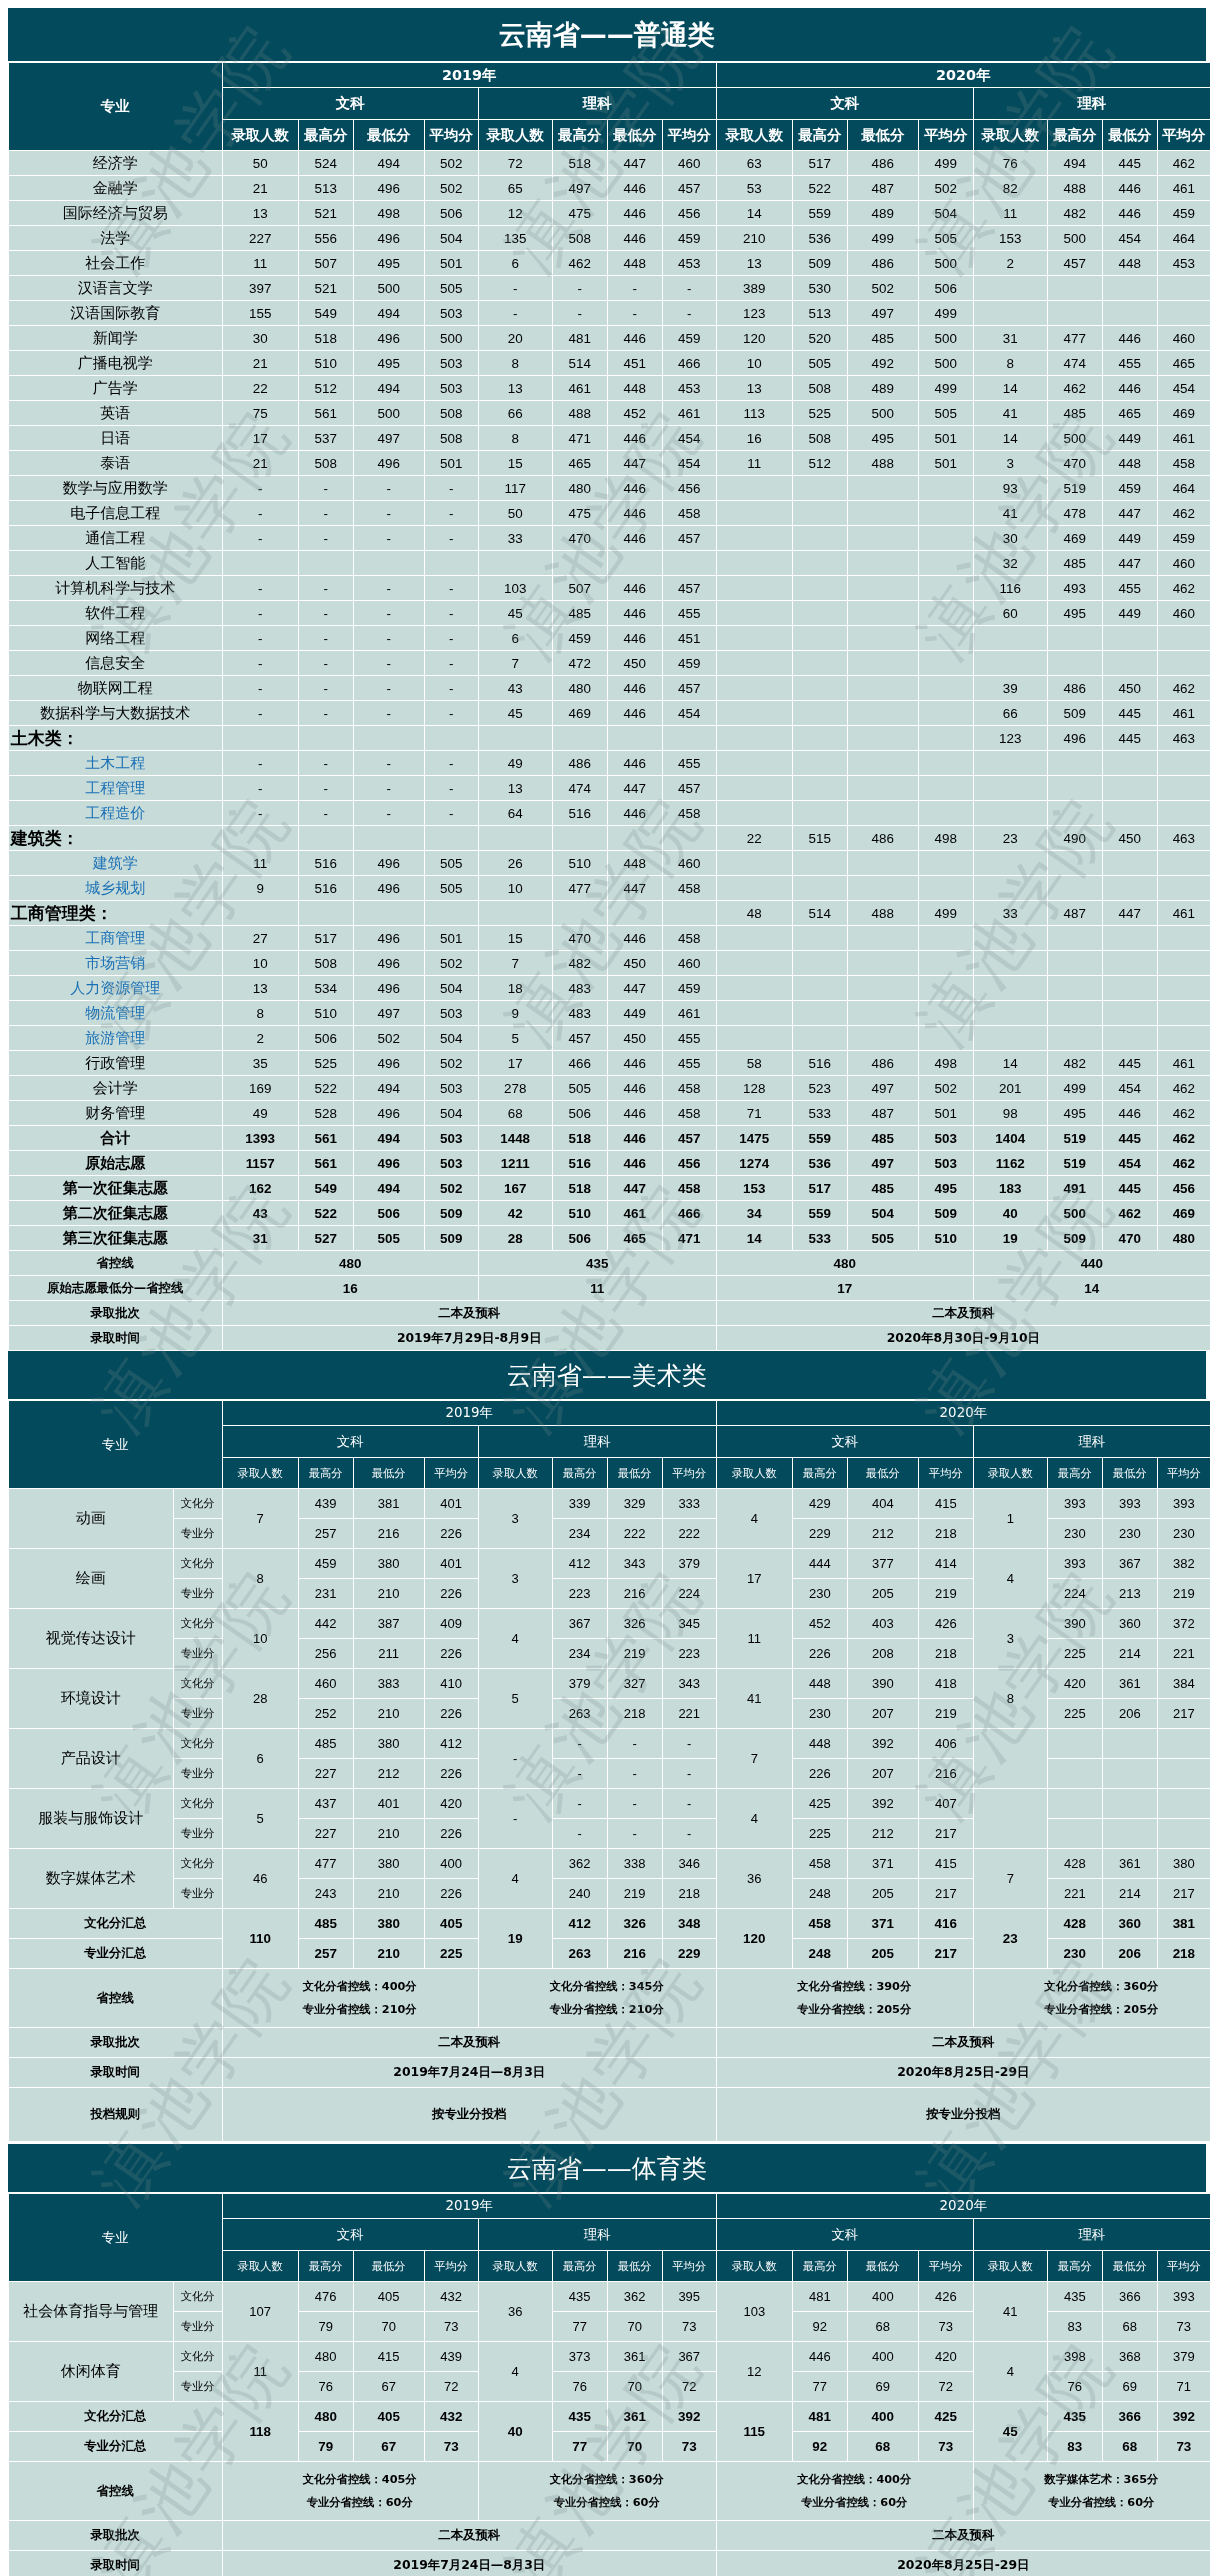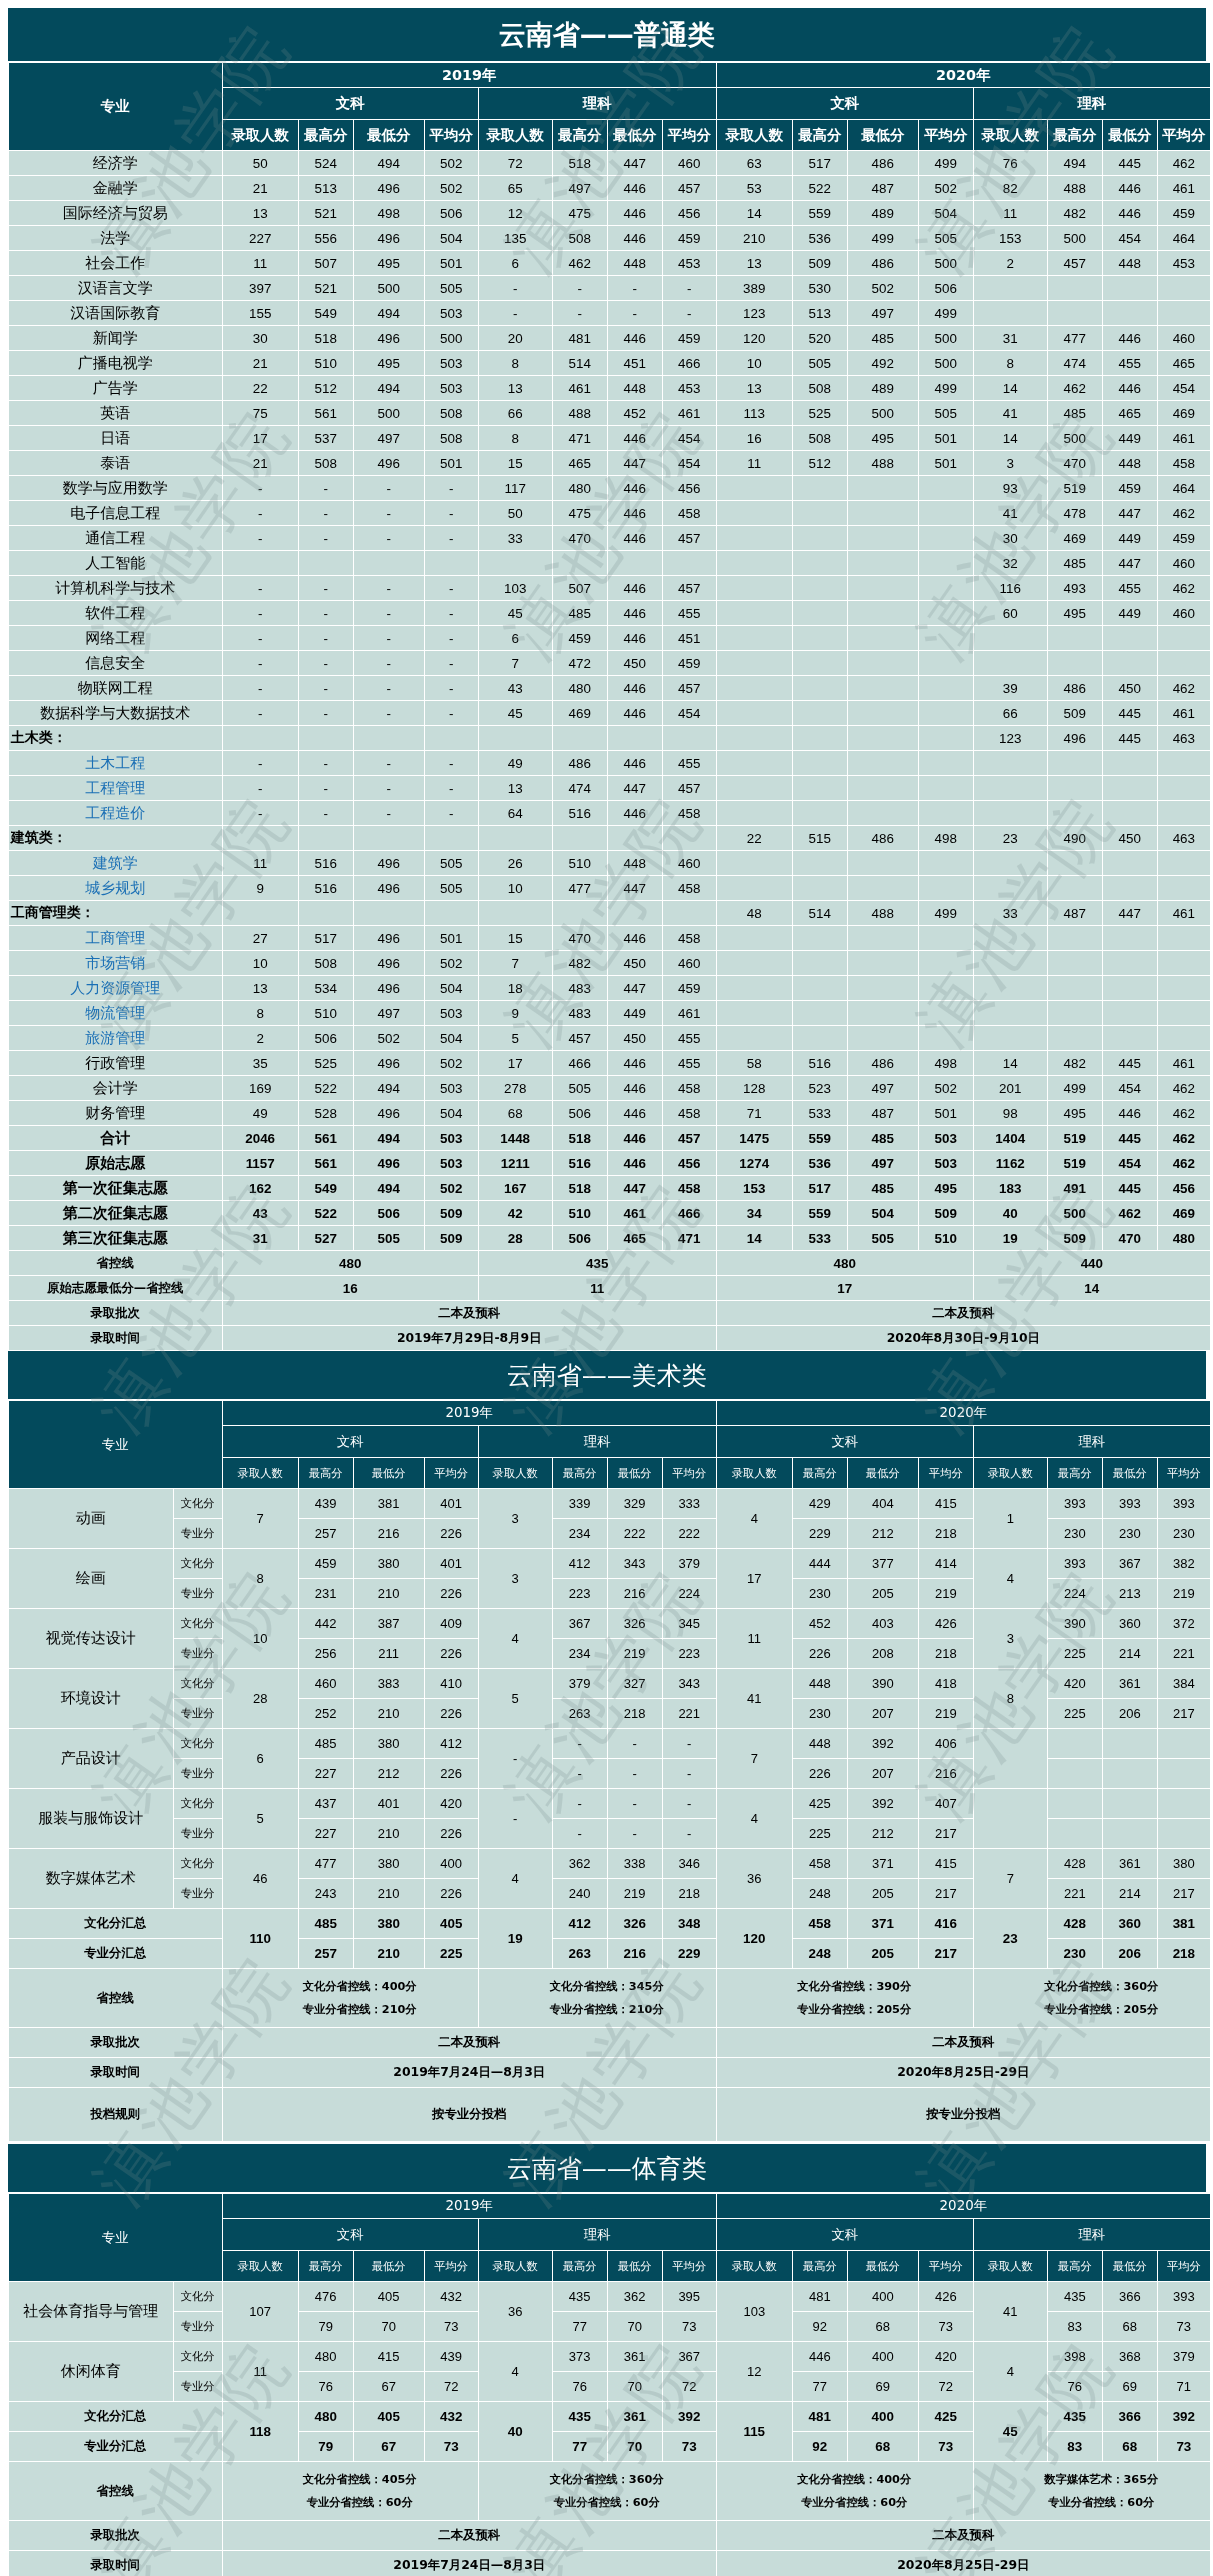--- a/index.html
+++ b/index.html
@@ -56,21 +56,21 @@
   .s1 th { font-weight: bold; font-size: 14.4px; }
   td {
     background: #c7dcd9;
     font-size: 13px;
     height: 25px;
     color: #000;
     font-family: "Liberation Sans", "DejaVu Sans", sans-serif;
   }
   .s1 td { height: 25px; font-size: 13.4px; }
   td.label { font-family: Liberation Mono, monospace; font-size: 15px; }
-  td.cat { text-align: left; font-weight: bold; font-size: 14px; padding-left: 2.1px; }
+  td.cat { text-align: left; font-weight: bold; font-size: 17px; padding-left: 2.1px; }
   td.sub { color: #1a6fb5; }
   td.bold { font-weight: bold; }
   td.foot { font-weight: bold; font-size: 12.4px; font-family: "DejaVu Sans", sans-serif; }
   td.foot-num { font-weight: bold; font-size: 13.4px; }
   td.line2 { font-weight: bold; font-size: 11.3px; line-height: 23px; font-family: "DejaVu Sans", sans-serif; padding-left: 19px; }
   td.kind { font-size: 11.3px; font-family: "DejaVu Sans", sans-serif; }
   .hdr-year { height: 25px; }
   .hdr-track { height: 32px; }
   .hdr-col { height: 31px; font-size: 11.3px; }
   .art td { height: 30px; }
@@ -894,21 +894,21 @@
           <td>533</td>
           <td>487</td>
           <td>501</td>
           <td>98</td>
           <td>495</td>
           <td>446</td>
           <td>462</td>
         </tr>
         <tr>
           <td class="label bold">合计</td>
-          <td class="bold">2046</td>
+          <td class="bold">1393</td>
           <td class="bold">561</td>
           <td class="bold">494</td>
           <td class="bold">503</td>
           <td class="bold">1448</td>
           <td class="bold">518</td>
           <td class="bold">446</td>
           <td class="bold">457</td>
           <td class="bold">1475</td>
           <td class="bold">559</td>
           <td class="bold">485</td>

